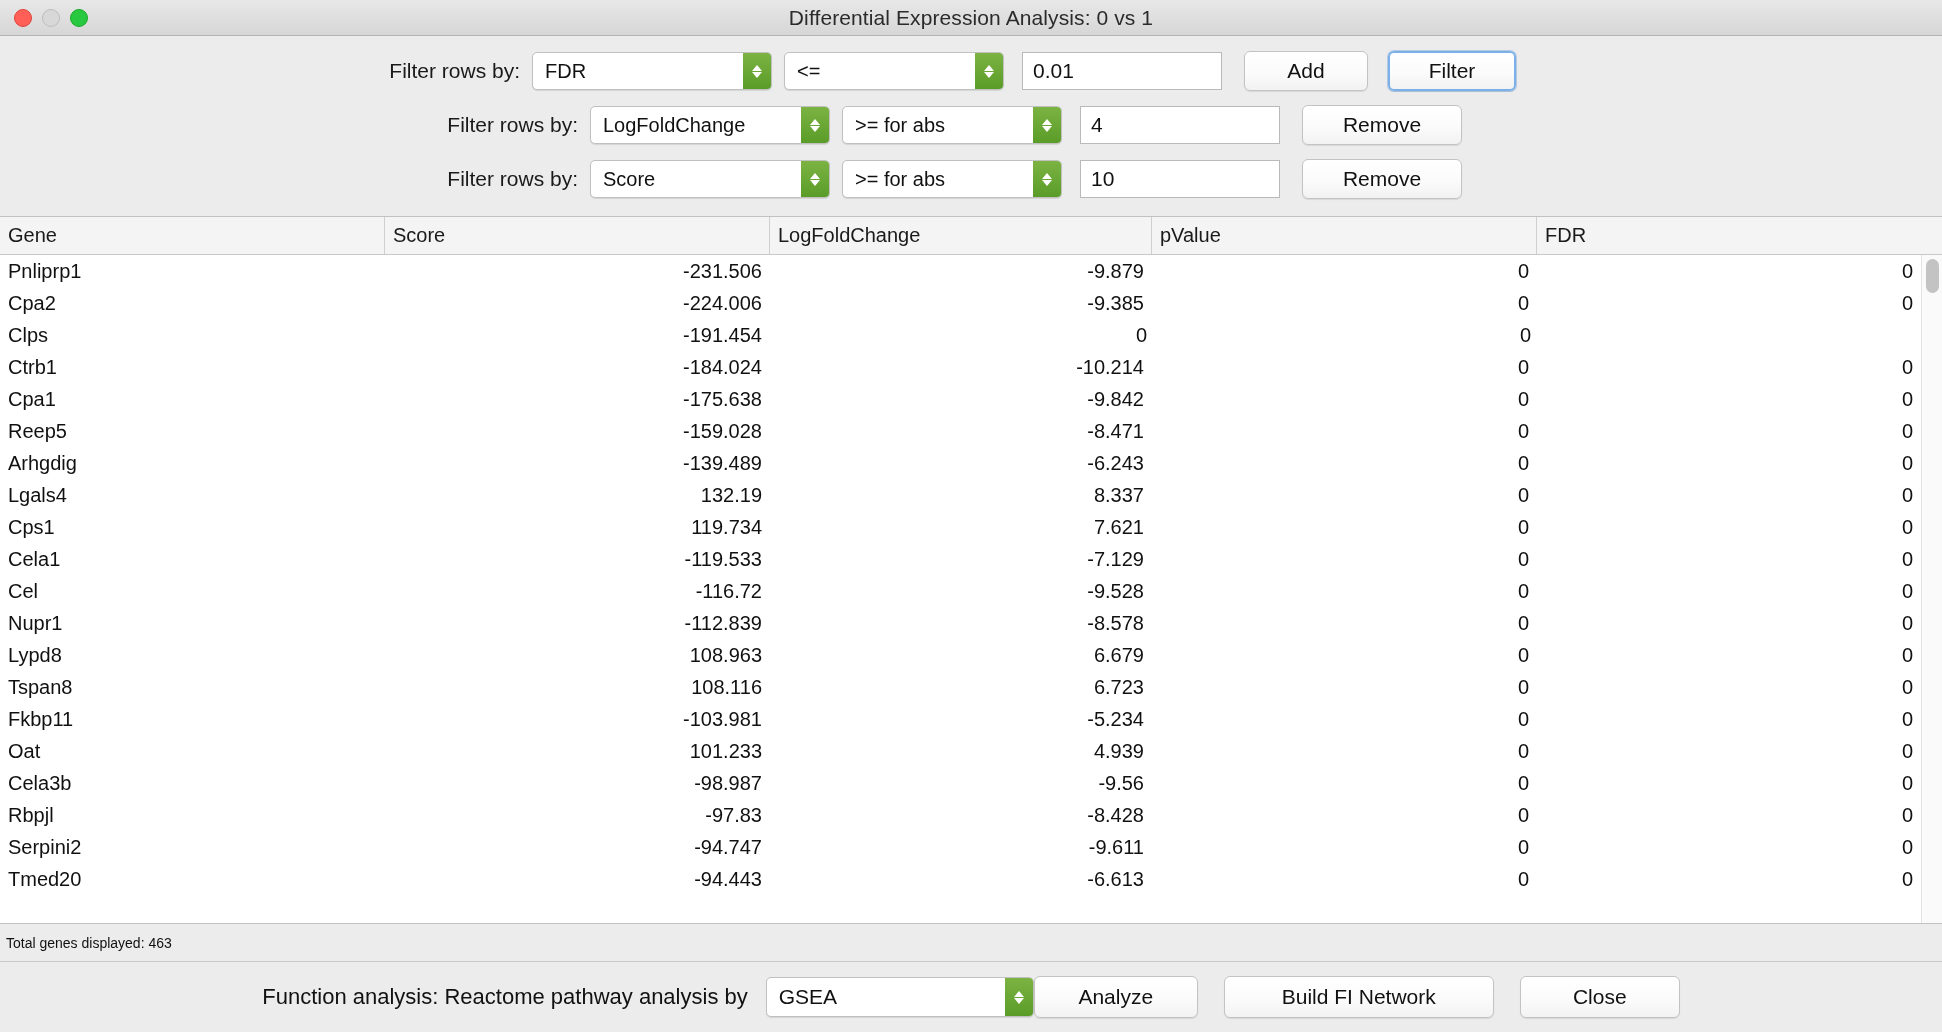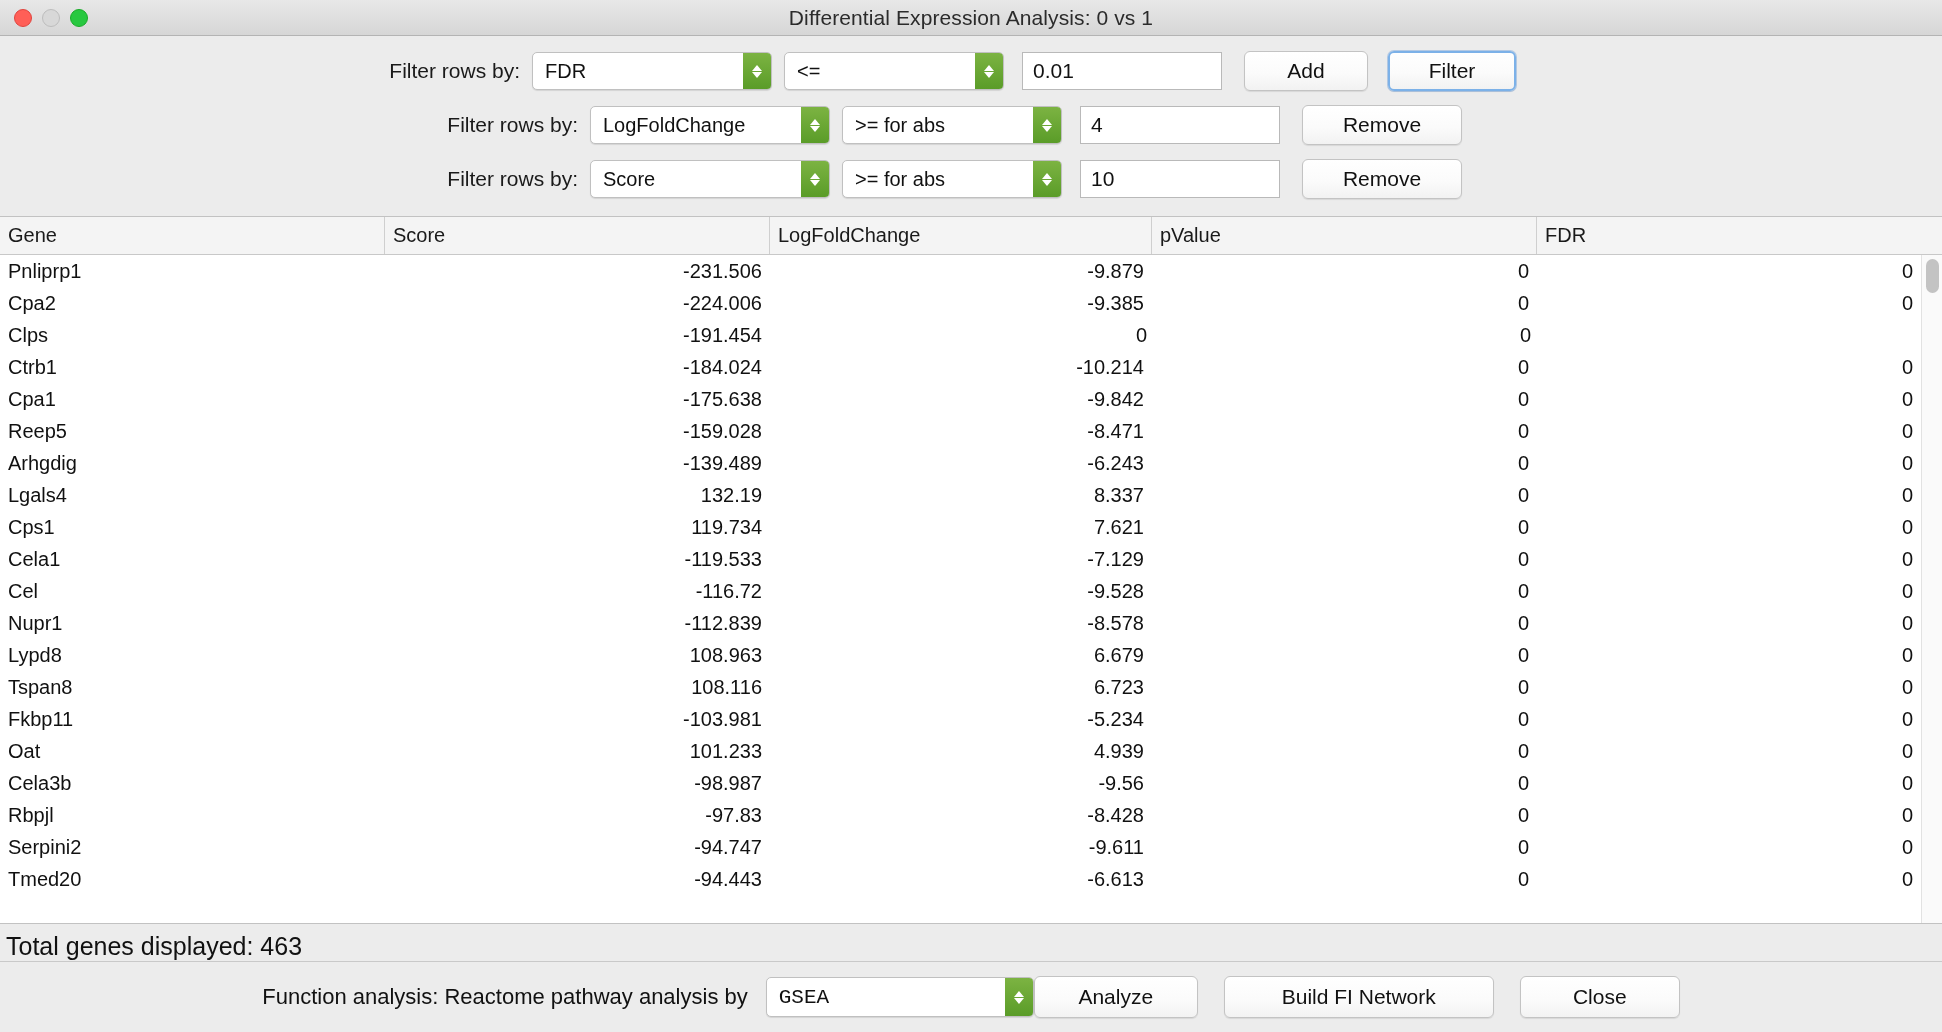--- a/index.html
+++ b/index.html
@@ -239,23 +239,23 @@
     background: #c3c3c3;
     border-radius: 7px;
   }
 
   
   .statusbar {
     flex: 0 0 38px;
     height: 38px;
     background: #ececec;
     display: flex;
-    align-items: flex-end;
+    align-items: center;
     padding-left: 6px;
-    font-size: 25px;
+    font-size: 14px;
     color: #111;
     border-bottom: 1px solid #c9c9c9;
   }
 
   
   .bottombar {
     flex: 1 1 auto;
     background: #ececec;
     display: flex;
     align-items: center;
@@ -265,21 +265,21 @@
   .fa-label {
     font-size: 22px;
     color: #111;
     white-space: nowrap;
   }
   .combo-gsea {
     width: 268px;
     height: 40px;
     margin-left: 18px;
   }
-  .combo-gsea .combo-value { font-size: 21px; font-family: Liberation Mono, monospace; }
+  .combo-gsea .combo-value { font-size: 21px; }
   .btn-analyze  { width: 164px; height: 42px; }
   .btn-buildfi  { width: 270px; margin-left: 26px; height: 42px; }
   .btn-close    { width: 160px; margin-left: 26px; height: 42px; }
 </style>
 </head>
 <body>
 
 <div class="window">
 
   <div class="titlebar">

